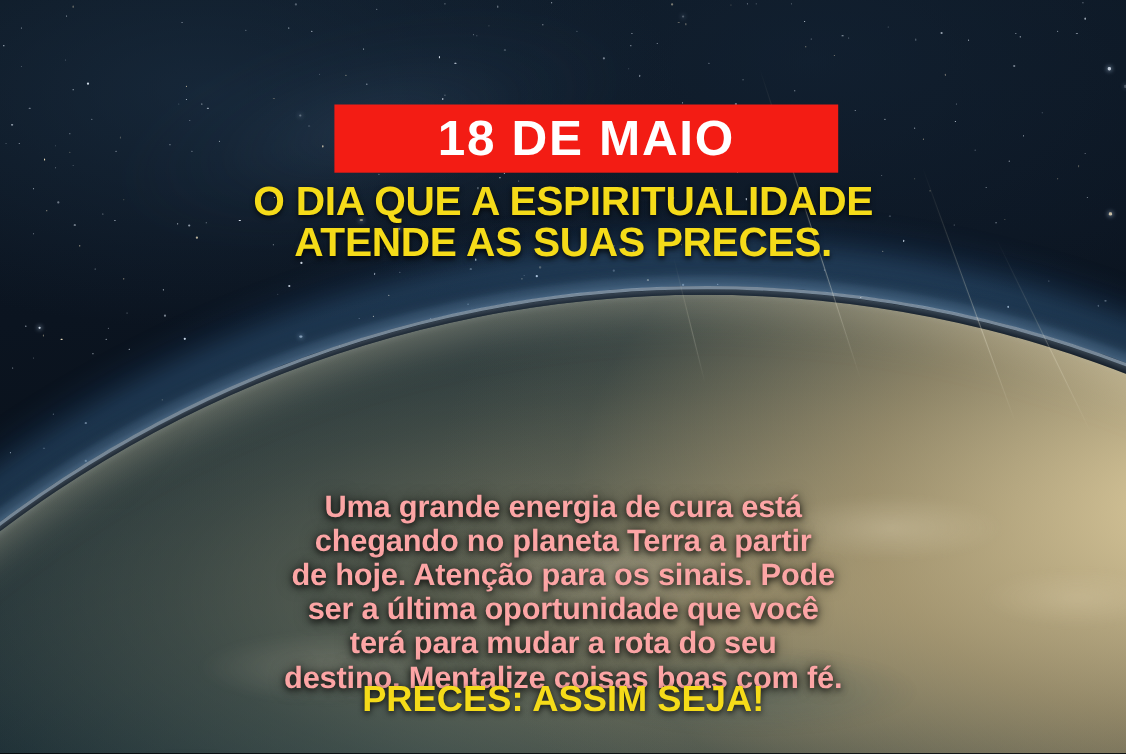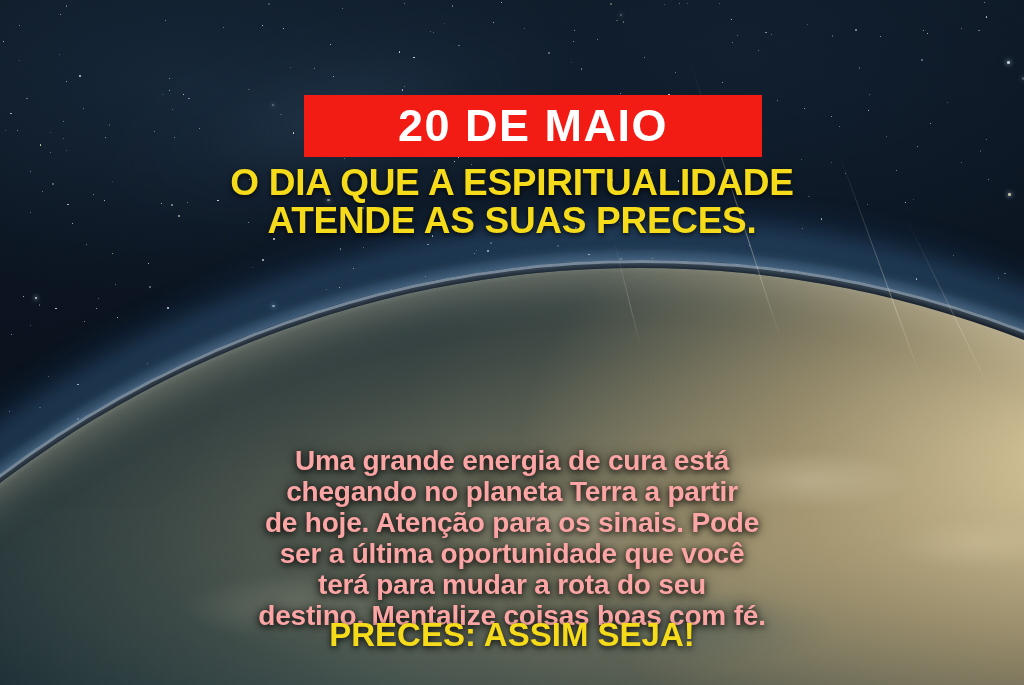--- a/index.html
+++ b/index.html
@@ -463,21 +463,21 @@
   </div>
 
   <div class="streaks" id="streaks">
       <div class="streak" style="left: 690px; top: 60px; width: 300px; opacity: 0.5; transform: rotate(72deg);"></div>
       <div class="streak" style="left: 838px; top: 150px; width: 250px; opacity: 0.42; transform: rotate(70deg);"></div>
       <div class="streak" style="left: 905px; top: 215px; width: 200px; opacity: 0.3; transform: rotate(64deg);"></div>
       <div class="streak" style="left: 612px; top: 232px; width: 120px; opacity: 0.26; transform: rotate(76deg);"></div>
     </div>
 
   <div class="content">
-    <div class="date-badge">20 DE MAIO</div>
+    <div class="date-badge">18 DE MAIO</div>
 
     <div class="headline">O DIA QUE A ESPIRITUALIDADE
 ATENDE AS SUAS PRECES.</div>
 
     <div class="body-copy">Uma grande energia de cura está
 chegando no planeta Terra a partir
 de hoje. Atenção para os sinais. Pode
 ser a última oportunidade que você
 terá para mudar a rota do seu
 destino. Mentalize coisas boas com fé.</div>

